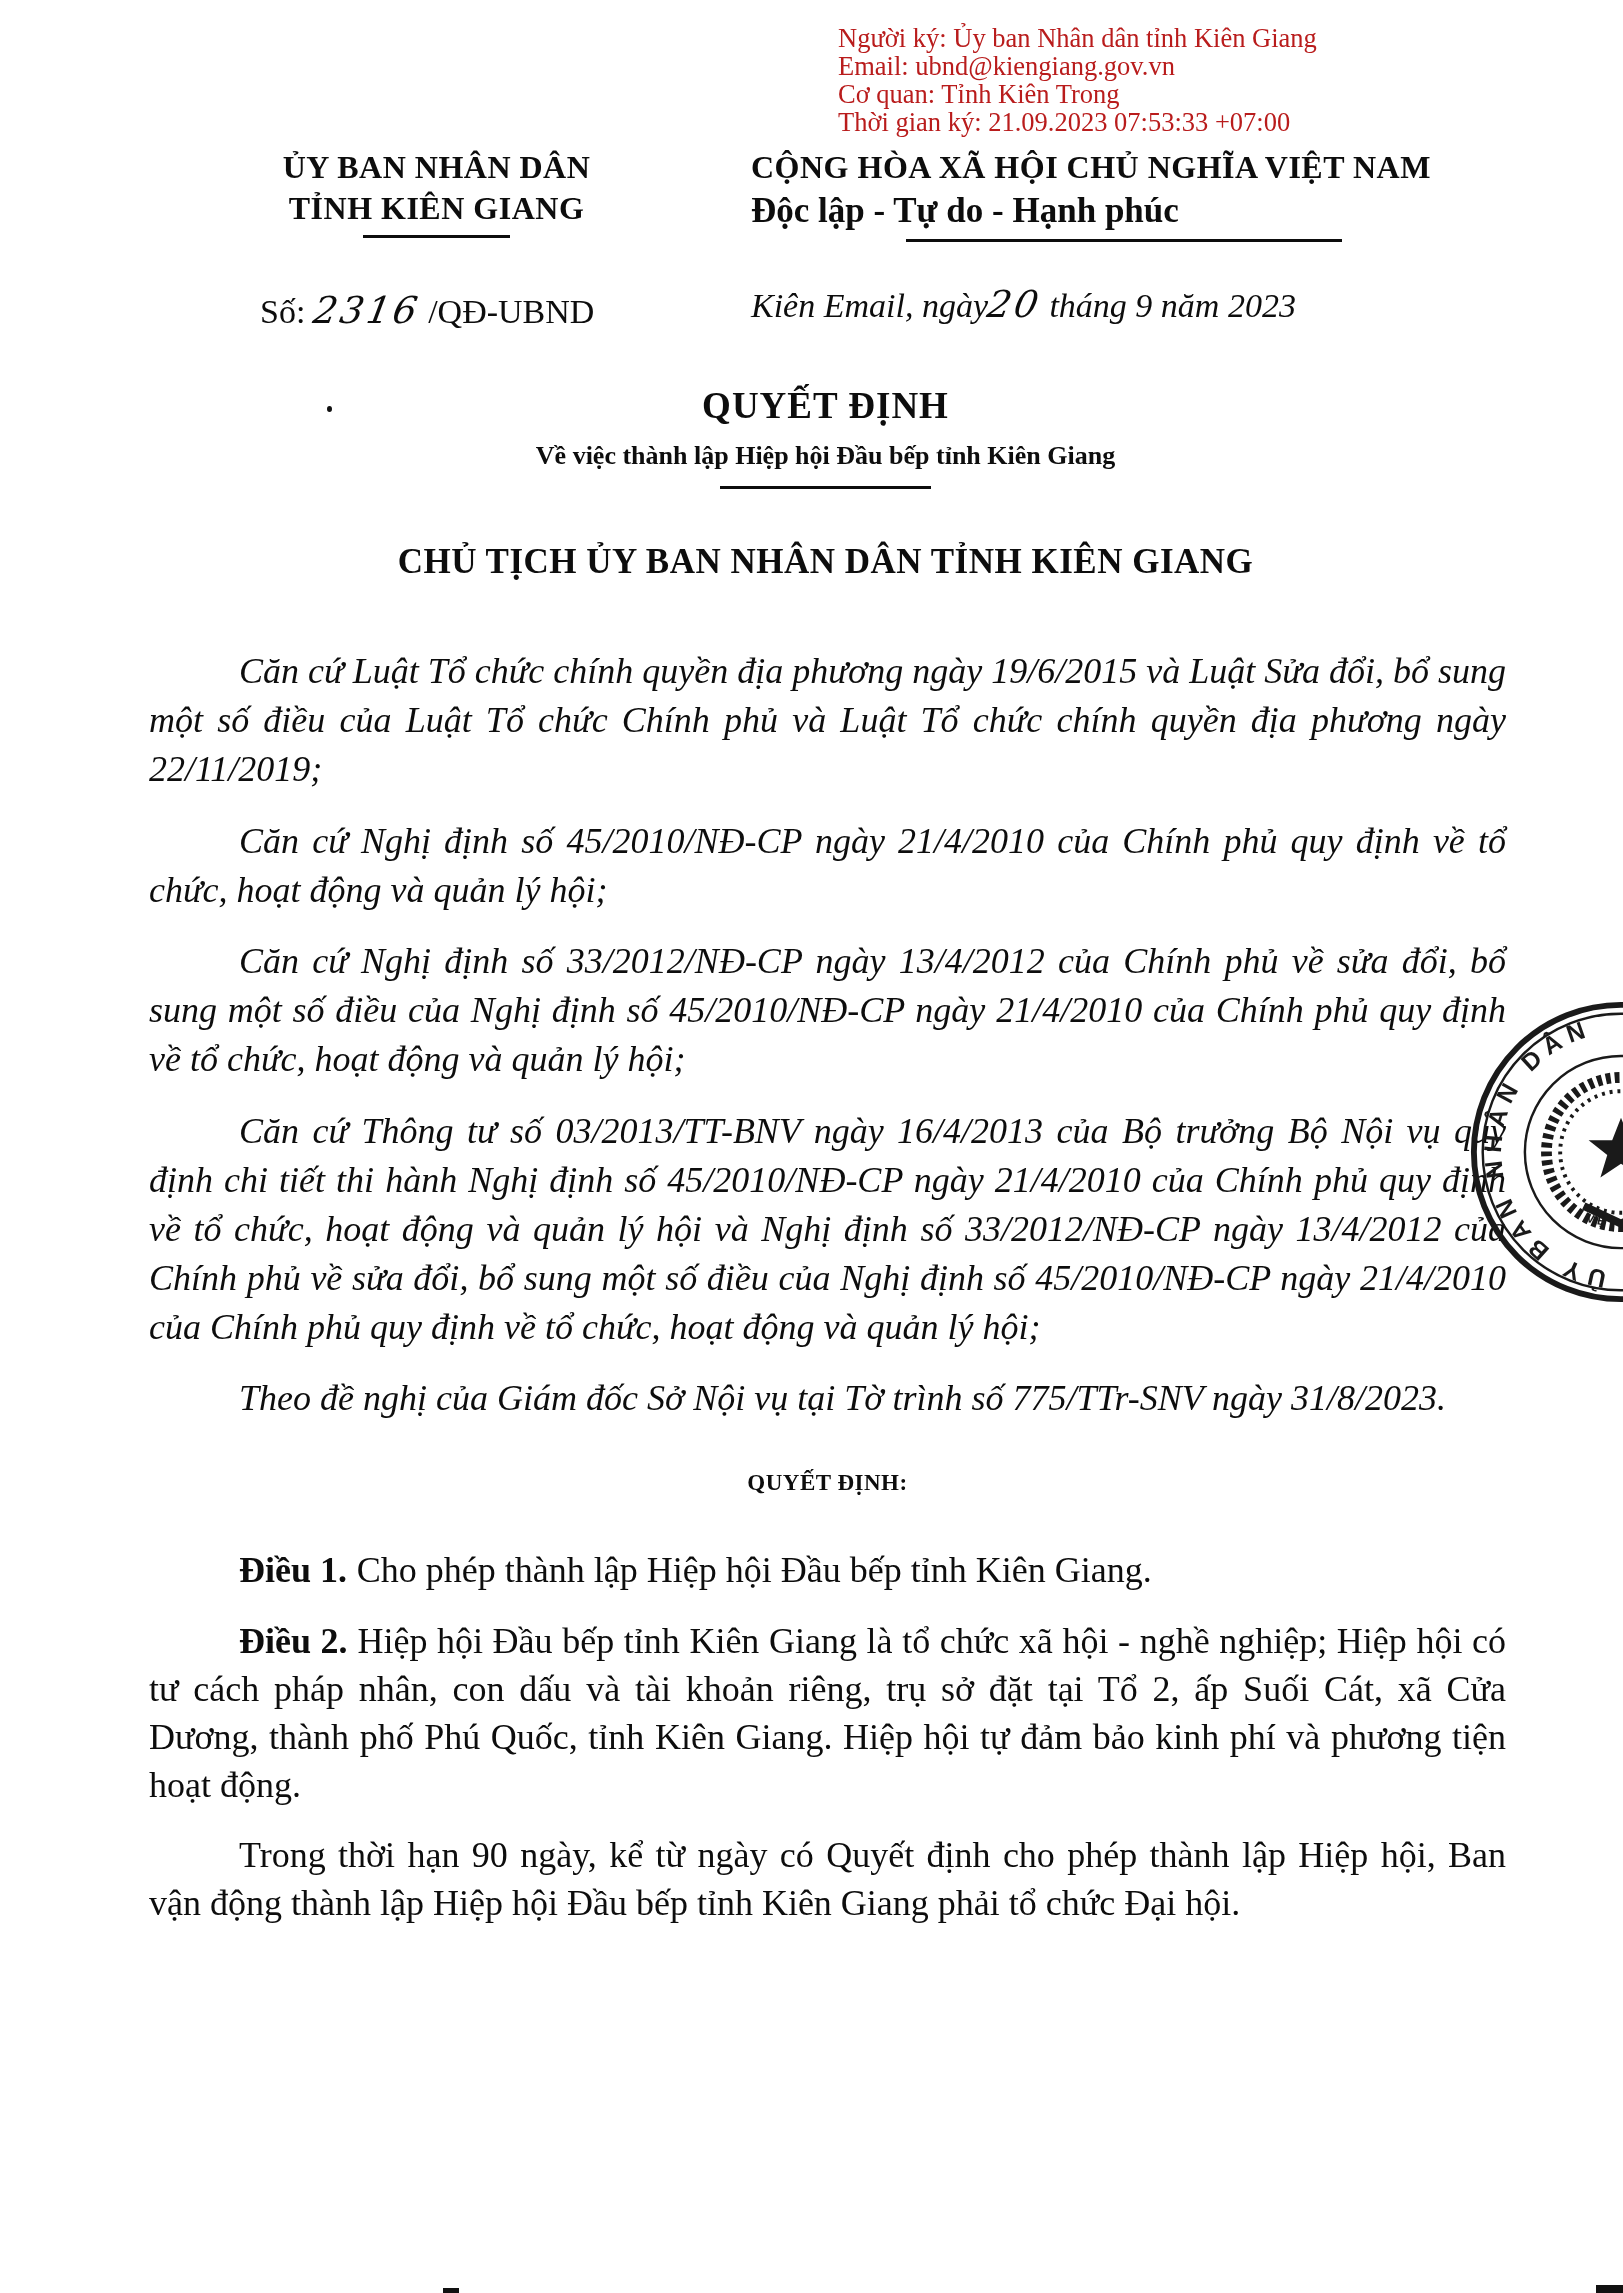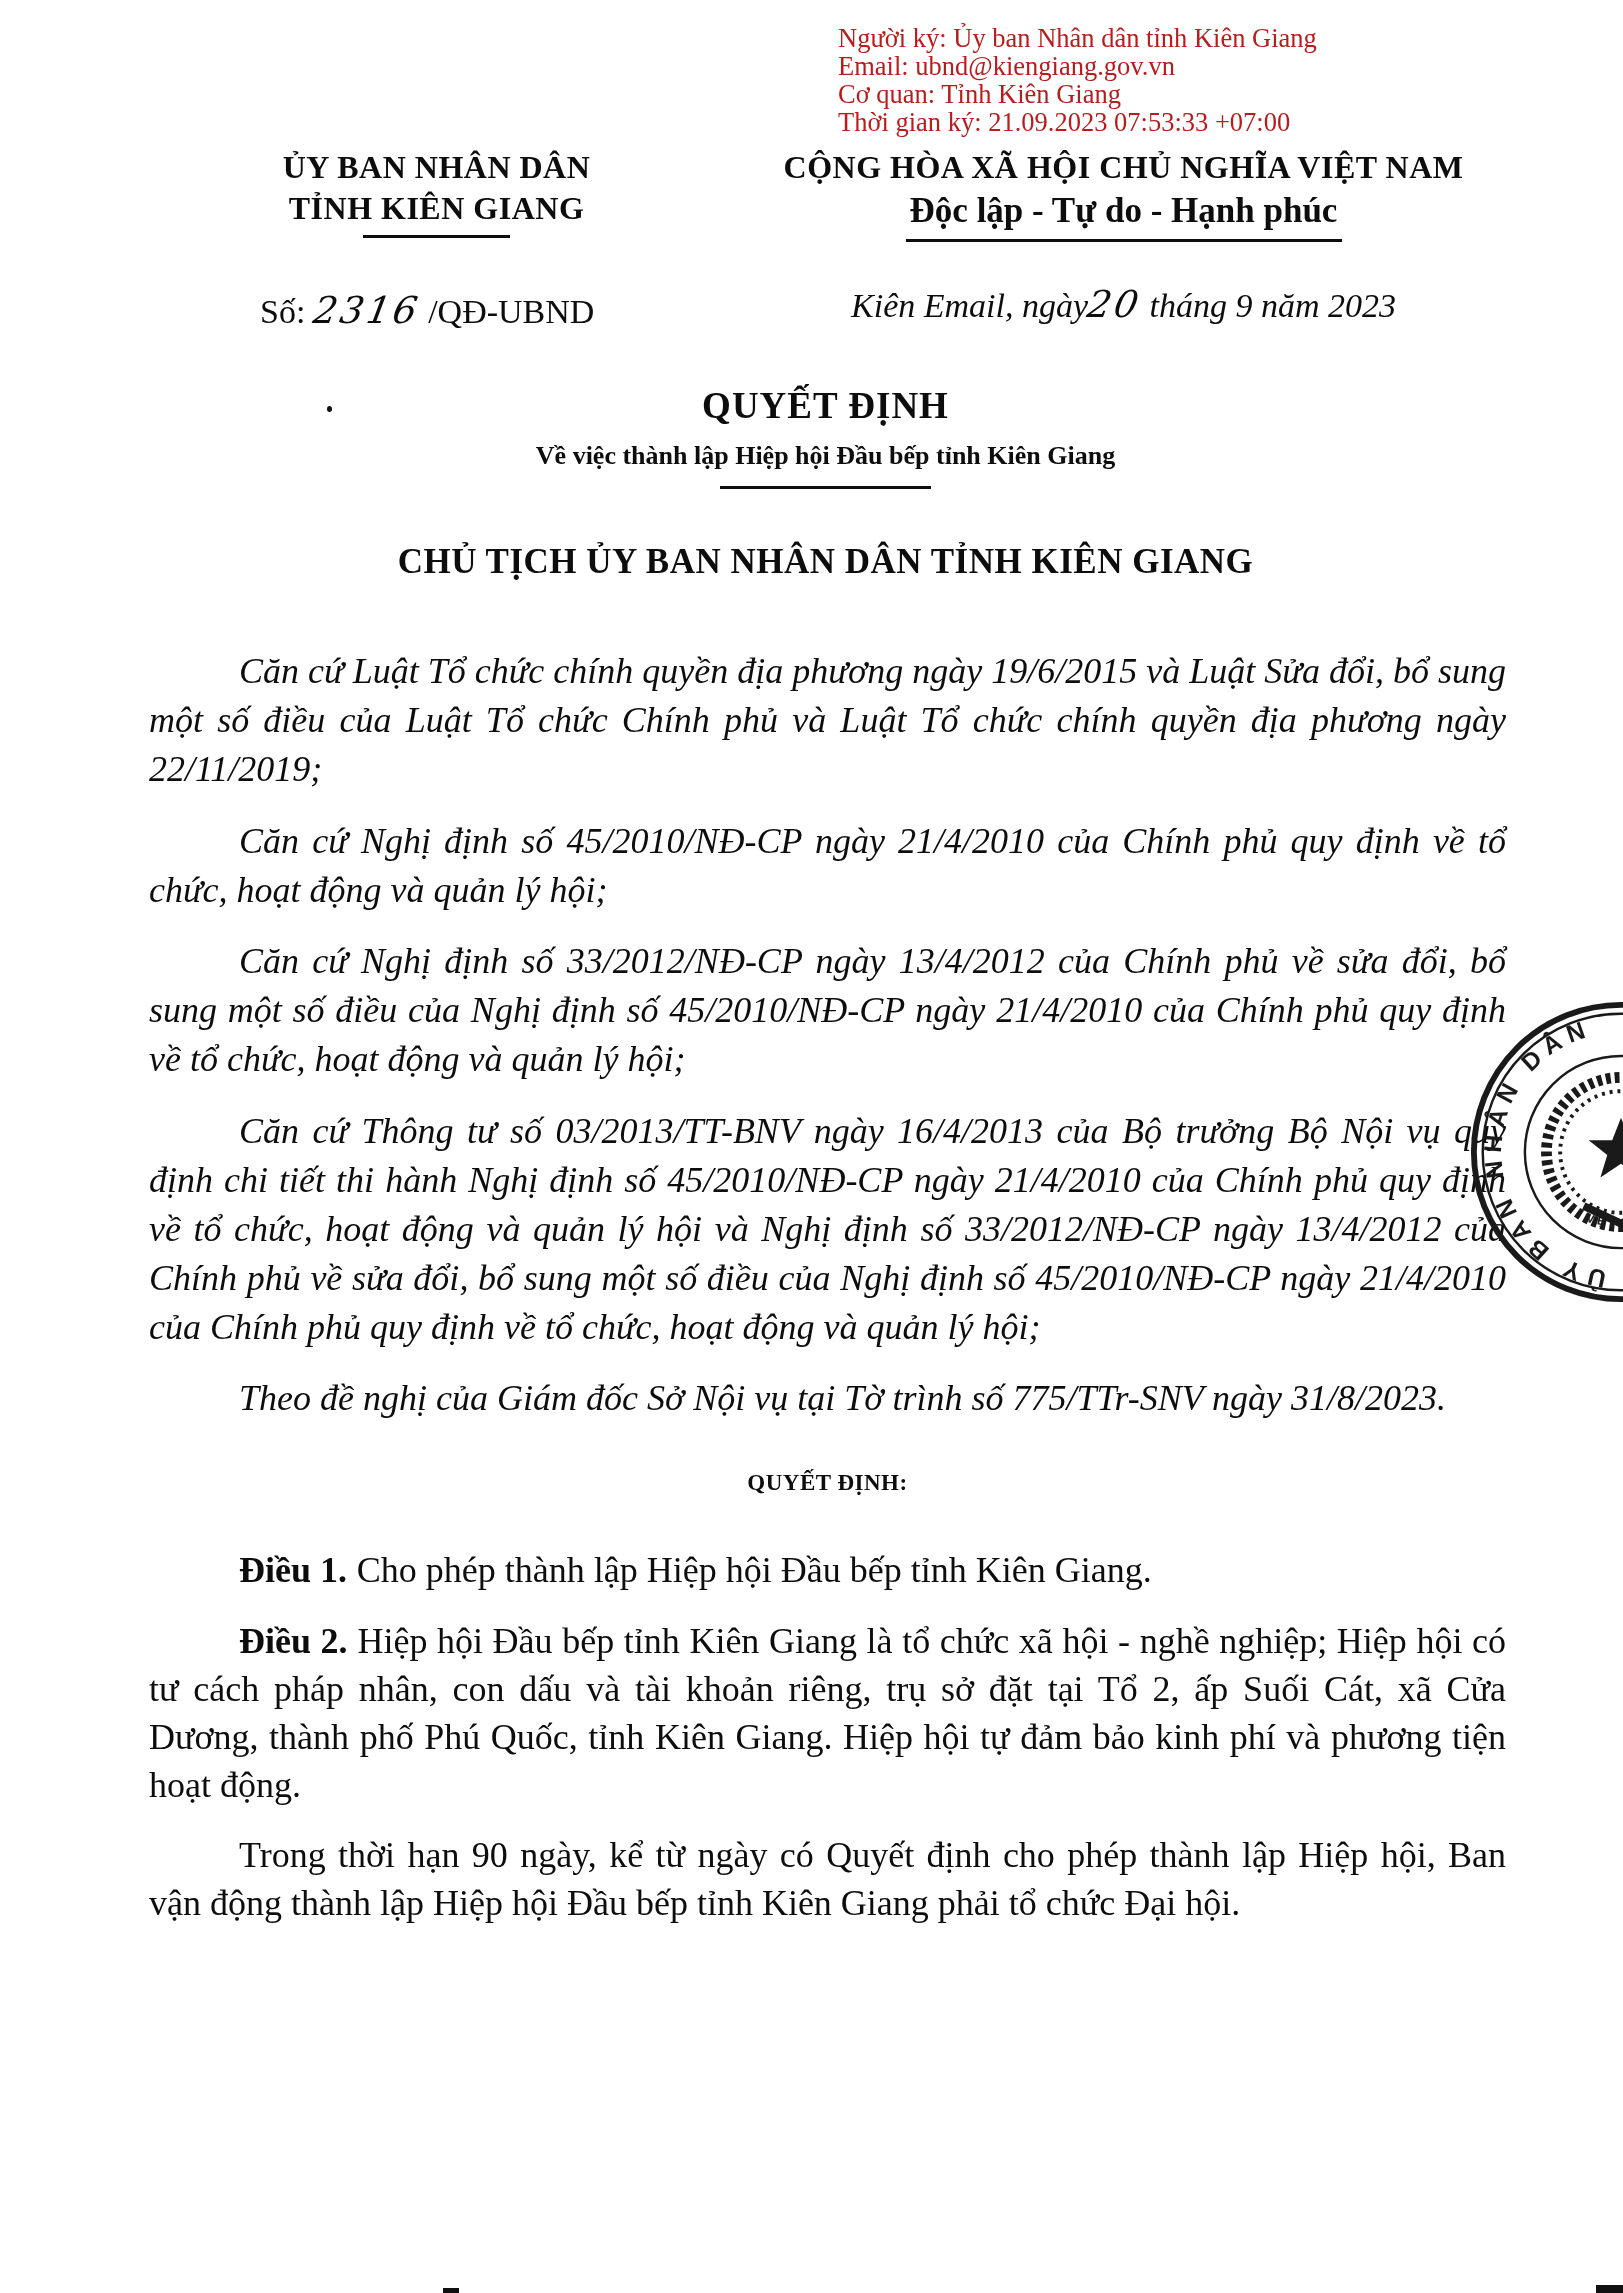--- a/index.html
+++ b/index.html
@@ -20,21 +20,21 @@
   .sig-block div{white-space:nowrap;}
   
   .header{
     position:absolute;top:147px;left:0;width:1623px;
     display:flex;
   }
   .header-left{
     width:549px;margin-left:162px;text-align:center;
   }
   .header-right{
-    width:745px;margin-left:auto;margin-right:127px;text-align:center;
+    width:745px;margin-left:auto;margin-right:127px;
   }
   .org-name,.national-motto-top{
     font-weight:bold;font-size:32px;line-height:41px;letter-spacing:0.5px;
   }
   .motto-line2{font-weight:bold;font-size:35px;line-height:45px;}
   .rule{height:2.9px;background:#0d0d0d;margin:5.9px auto 0 auto;}
   .rule-left{width:147px;}
   .rule-right{width:436px;}
   .doc-number{margin-top:51px;font-size:34px;text-align:left;padding-left:98px;white-space:nowrap;}
   .place-date{margin-top:41px;font-size:34px;font-style:italic;white-space:nowrap;}
@@ -84,21 +84,21 @@
   .artifact-bottom-2{left:1596px;top:2285px;width:27.4px;height:8.8px;}
 </style>
 </head>
 <body>
 
 <div class="page">
 
   <div class="sig-block">
     <div>Người ký: Ủy ban Nhân dân tỉnh Kiên Giang</div>
     <div>Email: ubnd@kiengiang.gov.vn</div>
-    <div>Cơ quan: Tỉnh Kiên Giang</div>
+    <div>Cơ quan: Tỉnh Kiên Trong</div>
     <div>Thời gian ký: 21.09.2023 07:53:33 +07:00</div>
   </div>
 
   <div class="header">
     <div class="header-left">
       <div class="org-name">ỦY BAN NHÂN DÂN</div>
       <div class="org-name">TỈNH KIÊN GIANG</div>
       <div class="rule rule-left"></div>
       <div class="doc-number">
         <span>Số:</span>

